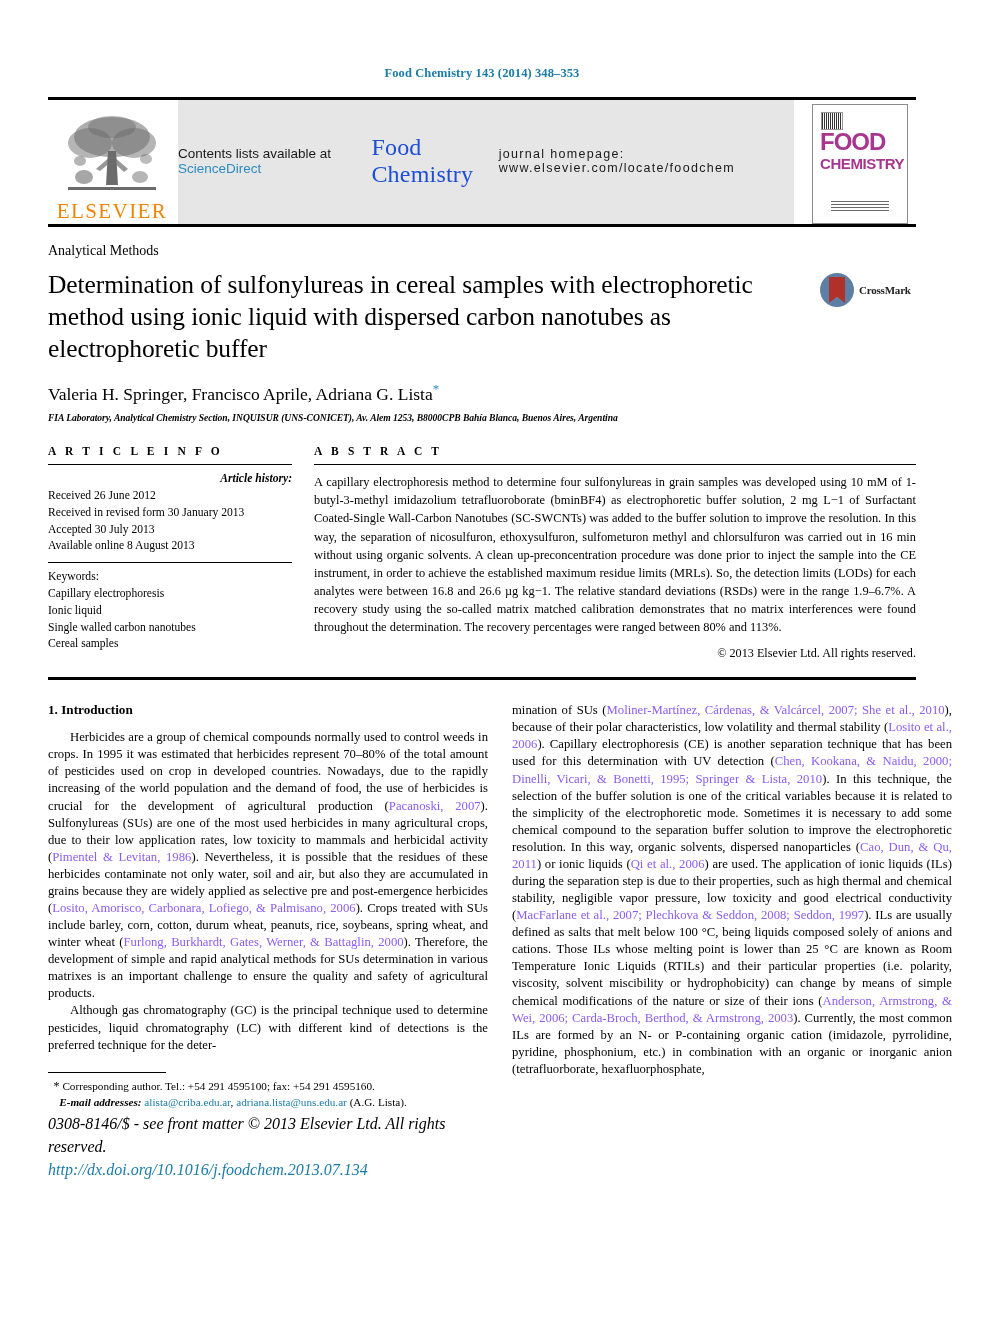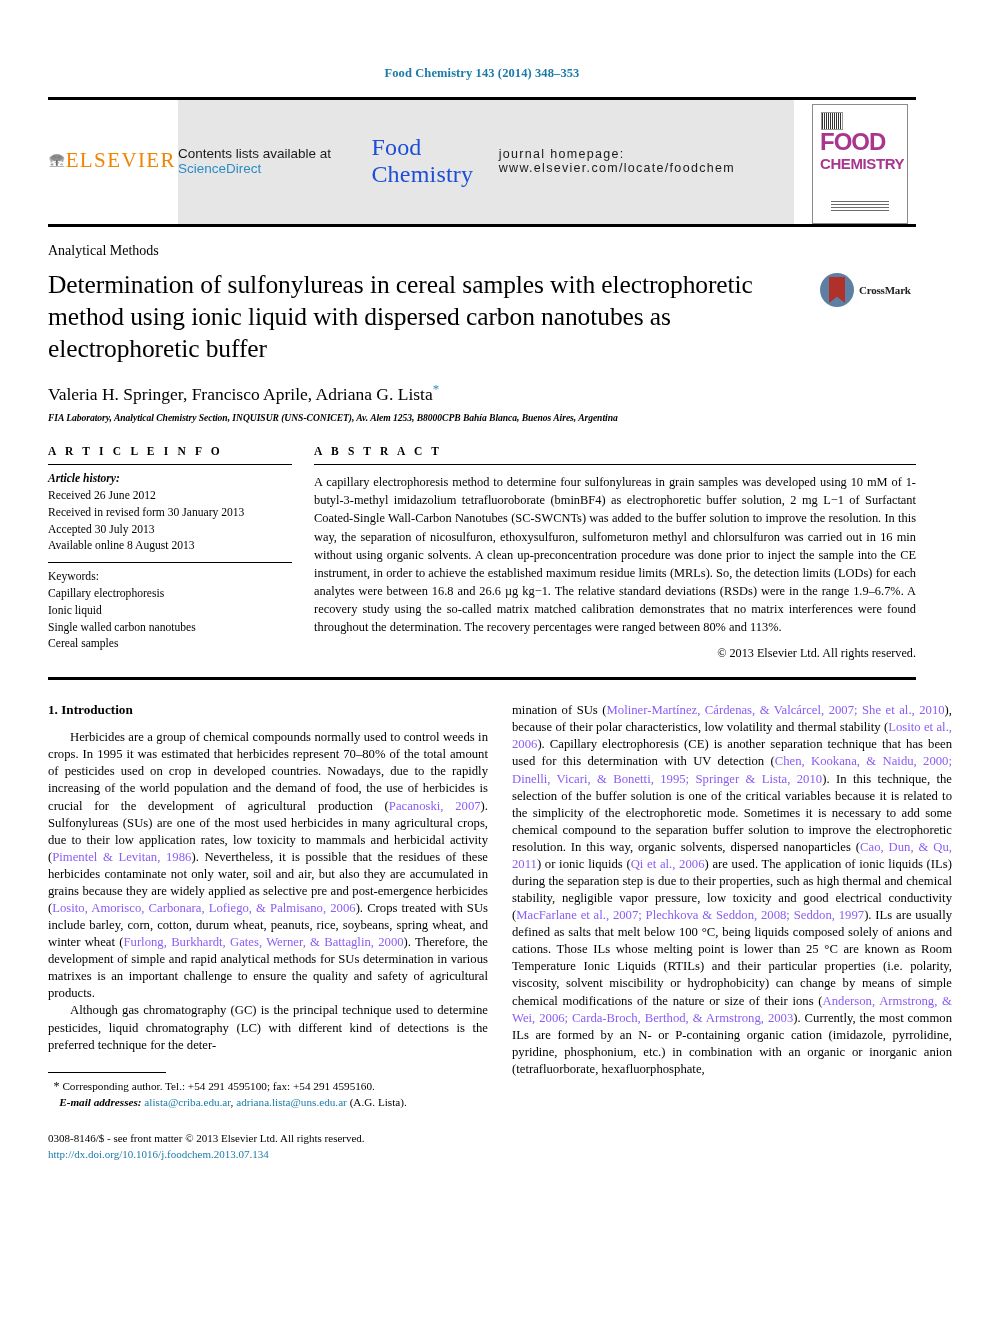--- a/index.html
+++ b/index.html
@@ -38,21 +38,21 @@
     margin-top: 16px;
     border-top: 3px solid #000;
     display: flex;
     align-items: stretch;
     height: 124px;
   }
   .elsevier-cell {
     width: 128px;
     flex: 0 0 128px;
     display: flex;
-    flex-direction: row;
+    flex-direction: column;
     align-items: center;
     justify-content: flex-end;
     padding-bottom: 2px;
   }
   .tree-logo { width: 104px; height: 92px; display:block; }
   .elsevier-word {
     font-family: "Liberation Serif", serif;
     color: #f08400;
     font-size: 21px;
     letter-spacing: 1.4px;
@@ -192,21 +192,21 @@
   .col-info { width: 244px; flex: 0 0 244px; }
   .col-abs { flex: 1 1 auto; margin-left: 22px; }
   .blockhead {
     font-size: 11.5px;
     font-weight: bold;
     letter-spacing: 3.2px;
     margin-bottom: 7px;
   }
   .rule { border-top: 1px solid #000; }
   .info-group { padding-top: 6px; padding-bottom: 7px; font-size: 11.6px; line-height: 1.45; }
-  .info-group .lbl { font-style: italic; font-weight: bold; }
+  .info-group .lbl { font-style: italic; font-weight: bold; text-align: right; }
   .keywords-group { border-top: 1px solid #000; padding-top: 6px; font-size: 11.6px; line-height: 1.45; }
   .abstract-body {
     padding-top: 8px;
     font-size: 12.4px;
     line-height: 1.46;
     text-align: justify;
   }
   .abstract-body p { margin: 0; }
   .copyright {
     text-align: right;
@@ -238,23 +238,24 @@
   .footnote-wrap { margin-top: 18px; }
   .fn-rule { width: 118px; border-top: 1px solid #000; margin-bottom: 5px; }
   .fn {
     font-size: 11.2px;
     line-height: 1.42;
   }
   .fn .star { font-size: 12px; }
   .fn .ital { font-style: italic; font-weight: bold; }
   .fn a, .link { color: #1b7ba8; text-decoration: none; }
   .imprint {
-    margin-top: 20px;
-    font-size: 11px;
+    margin-top: 1px;
+    font-size: 16px;
     line-height: 1.45;
+    font-style: italic;
   }
   .imprint .doi { color: #1b7ba8; }
 </style>
 </head>
 <body>
 
 <div class="page">
 
   <div class="runhead">Food Chemistry 143 (2014) 348–353</div>
 

